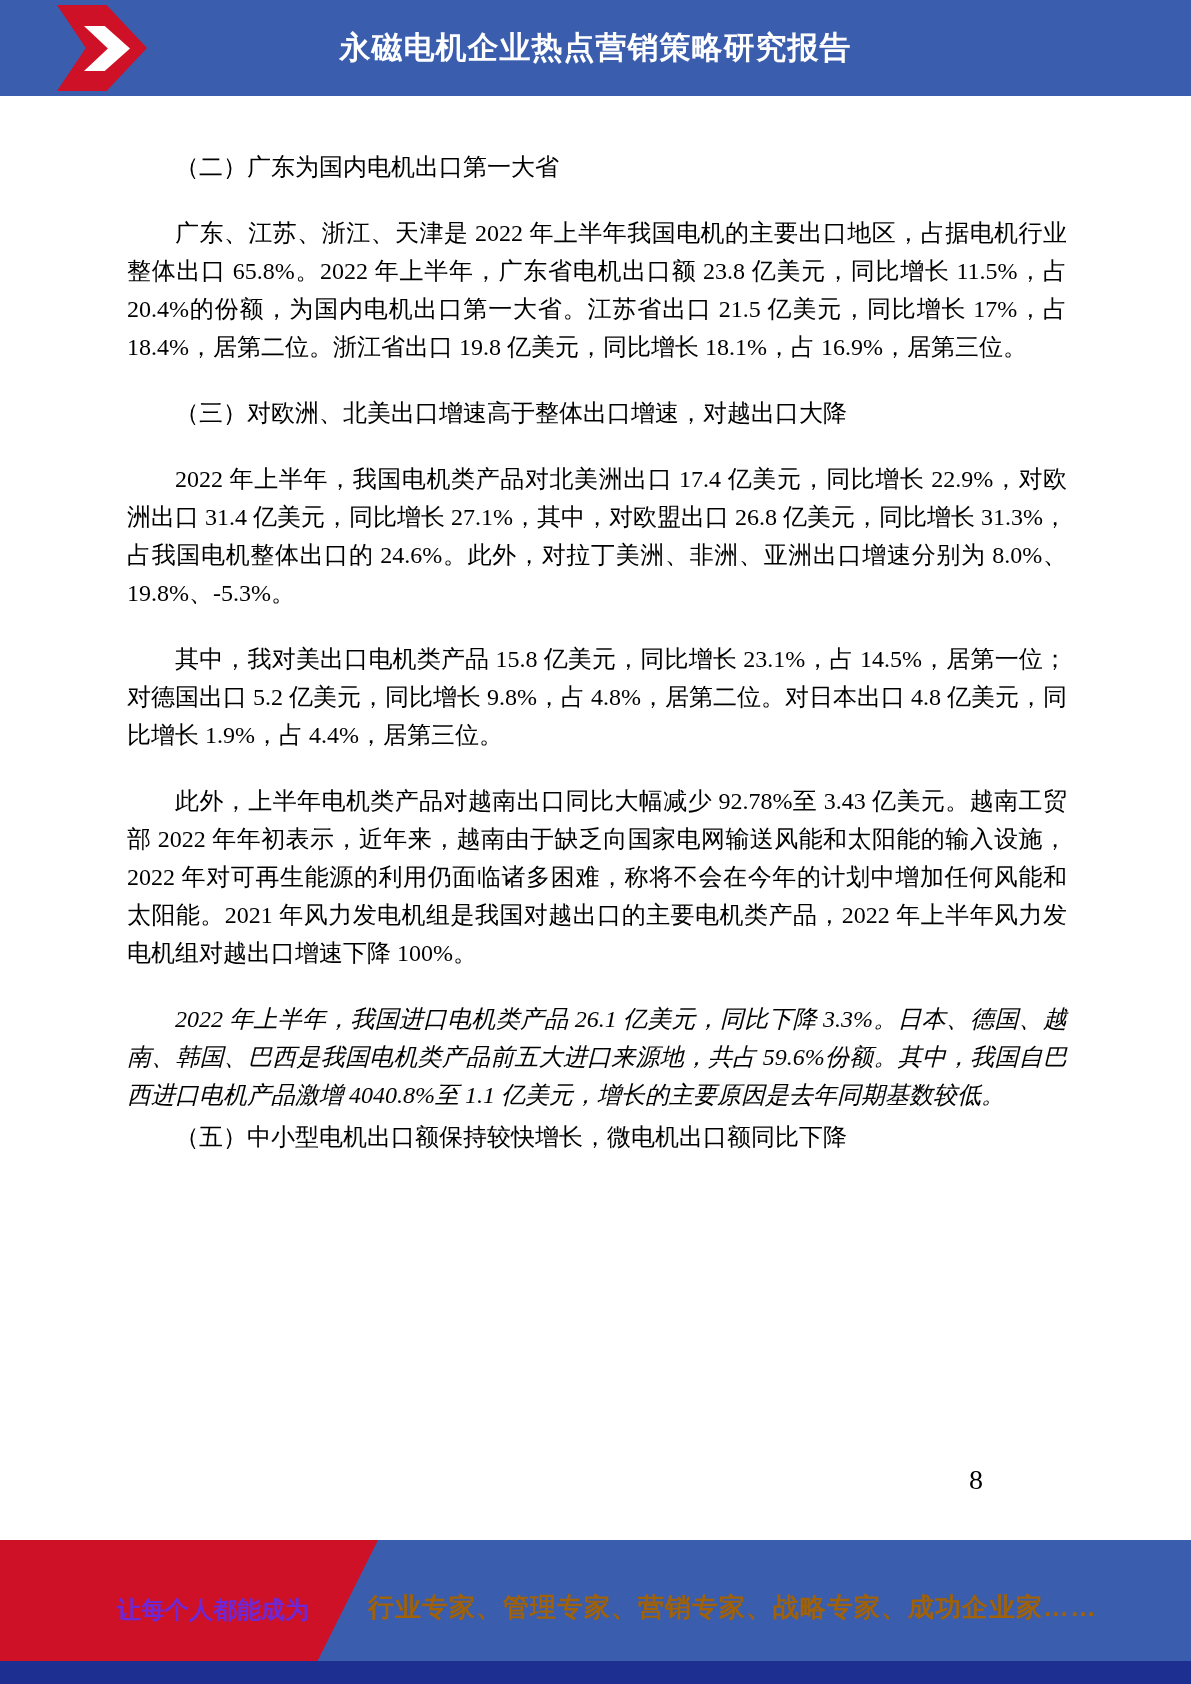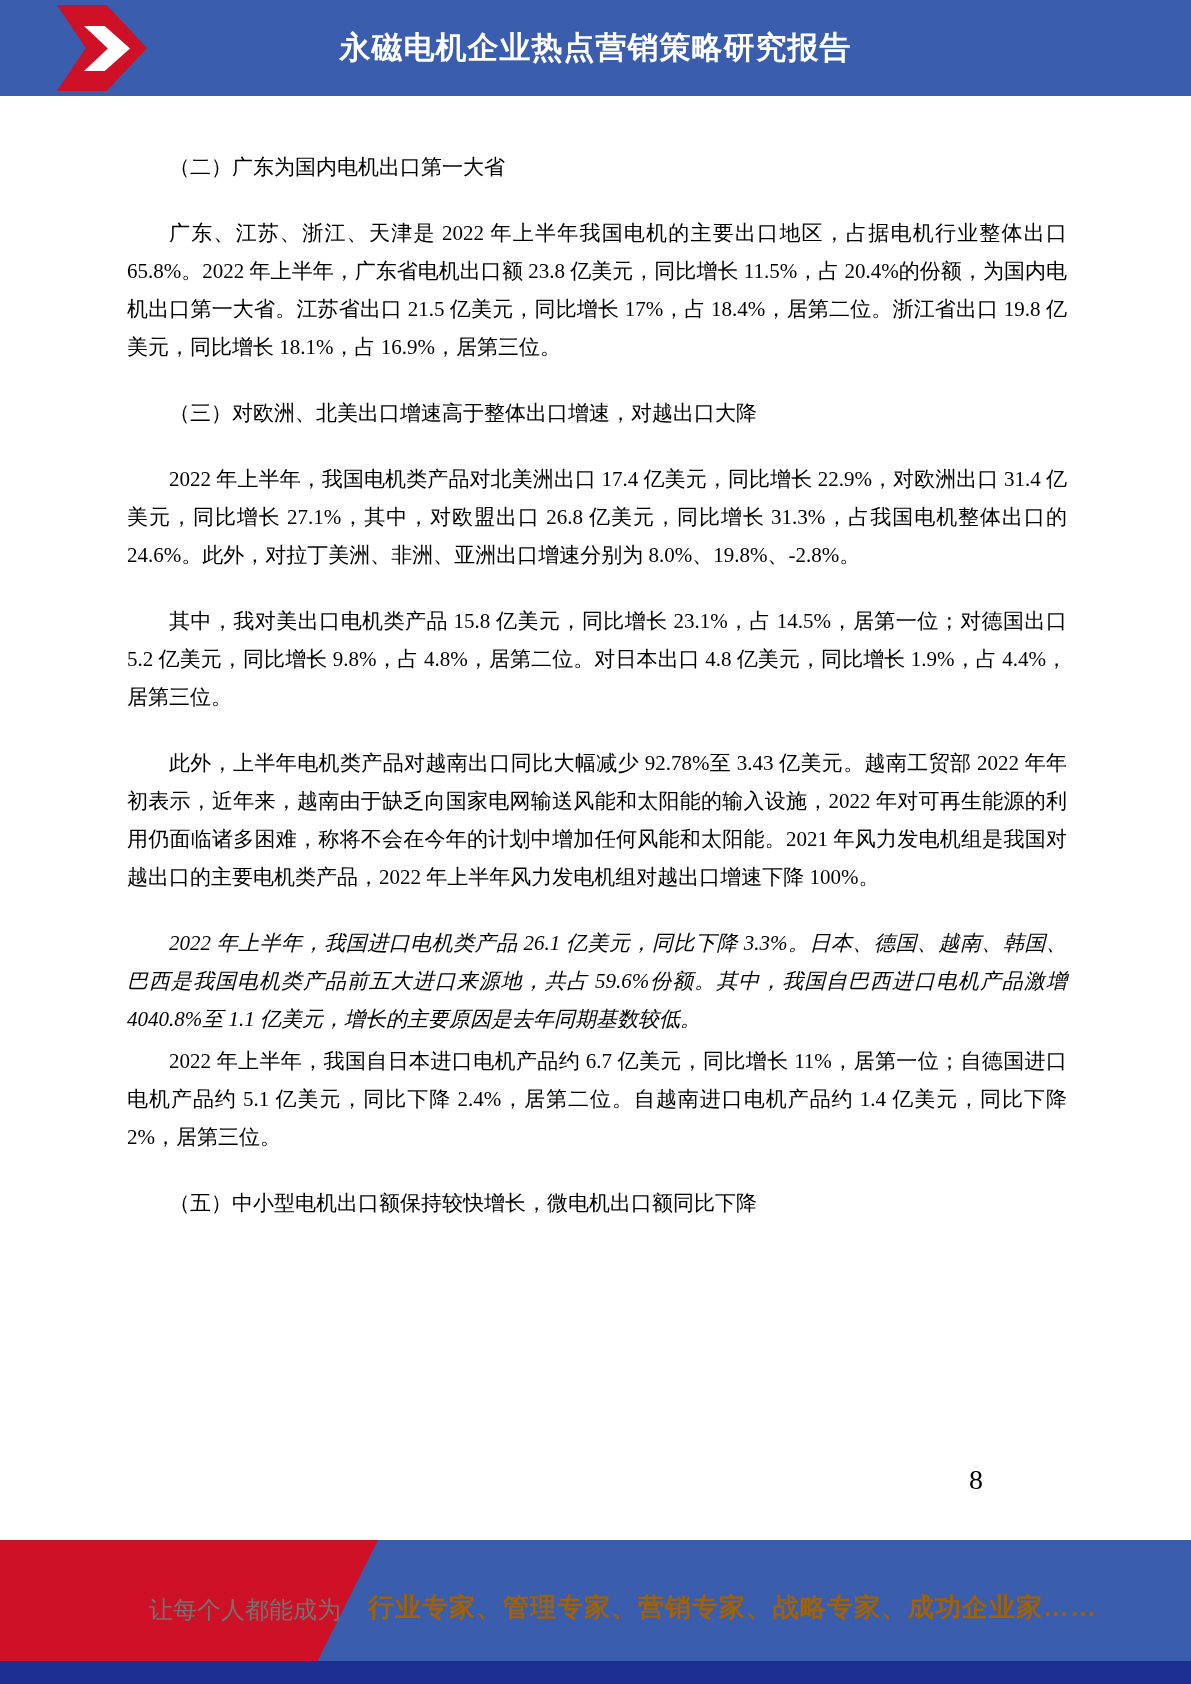--- a/index.html
+++ b/index.html
@@ -49,21 +49,21 @@
     clip-path: polygon(0 0, 45% 0, 100% 50%, 45% 100%, 0 100%, 52% 50%);
   }
 
   
   .content {
     position: absolute;
     top: 96px;
     left: 127px;
     width: 940px;
     padding-top: 52px;
-    font-size: 21px;
+    font-size: 24px;
     line-height: 38px;
     text-align: justify;
   }
   .block {
     text-indent: 2em;
     margin: 0 0 28px 0;
   }
   .block.tight { margin-bottom: 4px; font-style: italic; }
 
   .page-number {
@@ -105,24 +105,24 @@
   }
   .footer-strip-red {
     position: absolute;
     top: 0; left: 0;
     width: 312px;
     height: 23px;
     background: #ce1126;
   }
   .footer-left-text {
     position: absolute;
-    left: 149px; top: 54px;
-    color: #737373;
+    left: 117px; top: 54px;
+    color: #6d28d9;
     font-family: "Liberation Sans", "DejaVu Sans", sans-serif;
-    font-weight: normal;
+    font-weight: bold;
     font-size: 24px;
   }
   .footer-right-text {
     position: absolute;
     left: 368px; top: 50px;
     color: #a16207;
     font-family: "Liberation Sans", "DejaVu Sans", sans-serif;
     font-weight: bold;
     font-size: 26px;
     letter-spacing: 1px;
@@ -137,25 +137,24 @@
   <div class="header">
     <div class="arrow-red"></div>
     <div class="arrow-white"></div>
     <div class="header-title">永磁电机企业热点营销策略研究报告</div>
   </div>
 
   <div class="content">
     <div class="block">（二）广东为国内电机出口第一大省</div>
     <div class="block">广东、江苏、浙江、天津是 2022 年上半年我国电机的主要出口地区，占据电机行业整体出口 65.8%。2022 年上半年，广东省电机出口额 23.8 亿美元，同比增长 11.5%，占 20.4%的份额，为国内电机出口第一大省。江苏省出口 21.5 亿美元，同比增长 17%，占 18.4%，居第二位。浙江省出口 19.8 亿美元，同比增长 18.1%，占 16.9%，居第三位。</div>
     <div class="block">（三）对欧洲、北美出口增速高于整体出口增速，对越出口大降</div>
-    <div class="block">2022 年上半年，我国电机类产品对北美洲出口 17.4 亿美元，同比增长 22.9%，对欧洲出口 31.4 亿美元，同比增长 27.1%，其中，对欧盟出口 26.8 亿美元，同比增长 31.3%，占我国电机整体出口的 24.6%。此外，对拉丁美洲、非洲、亚洲出口增速分别为 8.0%、19.8%、-2.8%。</div>
+    <div class="block">2022 年上半年，我国电机类产品对北美洲出口 17.4 亿美元，同比增长 22.9%，对欧洲出口 31.4 亿美元，同比增长 27.1%，其中，对欧盟出口 26.8 亿美元，同比增长 31.3%，占我国电机整体出口的 24.6%。此外，对拉丁美洲、非洲、亚洲出口增速分别为 8.0%、19.8%、-5.3%。</div>
     <div class="block">其中，我对美出口电机类产品 15.8 亿美元，同比增长 23.1%，占 14.5%，居第一位；对德国出口 5.2 亿美元，同比增长 9.8%，占 4.8%，居第二位。对日本出口 4.8 亿美元，同比增长 1.9%，占 4.4%，居第三位。</div>
     <div class="block">此外，上半年电机类产品对越南出口同比大幅减少 92.78%至 3.43 亿美元。越南工贸部 2022 年年初表示，近年来，越南由于缺乏向国家电网输送风能和太阳能的输入设施，2022 年对可再生能源的利用仍面临诸多困难，称将不会在今年的计划中增加任何风能和太阳能。2021 年风力发电机组是我国对越出口的主要电机类产品，2022 年上半年风力发电机组对越出口增速下降 100%。</div>
     <div class="block tight">2022 年上半年，我国进口电机类产品 26.1 亿美元，同比下降 3.3%。日本、德国、越南、韩国、巴西是我国电机类产品前五大进口来源地，共占 59.6%份额。其中，我国自巴西进口电机产品激增 4040.8%至 1.1 亿美元，增长的主要原因是去年同期基数较低。</div>
-    <div class="block">2022 年上半年，我国自日本进口电机产品约 6.7 亿美元，同比增长 11%，居第一位；自德国进口电机产品约 5.1 亿美元，同比下降 2.4%，居第二位。自越南进口电机产品约 1.4 亿美元，同比下降 2%，居第三位。</div>
     <div class="block">（五）中小型电机出口额保持较快增长，微电机出口额同比下降</div>
   </div>
 
   <div class="page-number">8</div>
 
   <div class="footer">
     <div class="footer-main"></div>
     <div class="footer-red"></div>
     <div class="footer-strip"></div>
     <div class="footer-strip-red"></div>

